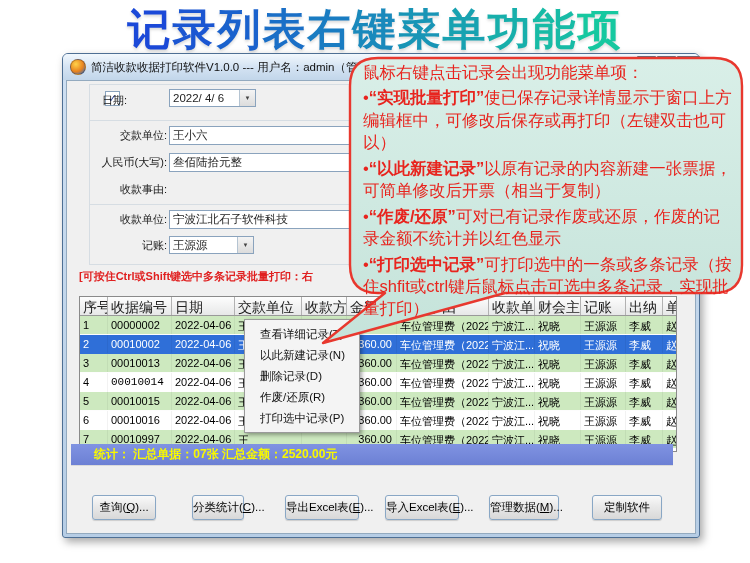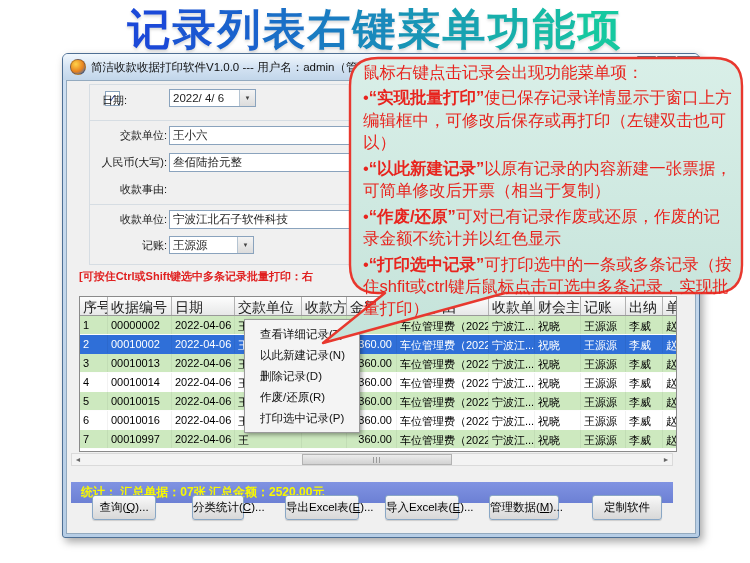--- a/index.html
+++ b/index.html
@@ -58,23 +58,23 @@
     border:1px solid #9a9a9a;box-shadow:2px 2px 4px rgba(0,0,0,0.35);padding:4px 0;box-sizing:border-box;z-index:3;}
   .mi{height:21px;line-height:21px;padding-left:15px;font-size:11.5px;color:#111;white-space:nowrap;}
   
   .hscroll{position:absolute;left:8px;top:399px;width:602px;height:13px;background:#f3f3f3;border:1px solid #dadada;box-sizing:border-box;}
   .sarr{position:absolute;top:0;width:12px;height:11px;font-size:7px;line-height:11px;text-align:center;color:#666;}
   .sarr.l{left:0;} .sarr.r{right:0;}
   .sthumb{position:absolute;left:230px;top:0;width:150px;height:11px;border:1px solid #b2b2b2;box-sizing:border-box;
     background:linear-gradient(#ececec,#d2d2d2);}
   .sthumb:after{content:"";position:absolute;left:50%;top:2px;width:8px;height:6px;margin-left:-4px;
     background:repeating-linear-gradient(90deg,#9a9a9a 0 1px,transparent 1px 3px);}
-  .status{position:absolute;left:8px;top:428px;width:602px;height:21px;box-sizing:border-box;
+  .status{position:absolute;left:8px;top:390px;width:602px;height:21px;box-sizing:border-box;
     background:linear-gradient(#8093e2,#6c80d4);color:#f8f800;font-size:12px;font-weight:bold;
-    line-height:21px;padding-left:10px;white-space:nowrap;overflow:hidden;}
+    line-height:21px;padding-left:23px;white-space:nowrap;overflow:hidden;}
   .abtn{position:absolute;top:441px;height:25px;box-sizing:border-box;border:1px solid #89a7c5;border-radius:3px;
     background:linear-gradient(#f9f9f9,#e9e9e9 45%,#d8d8d8);font-size:11.5px;color:#000;
     text-align:center;line-height:23px;white-space:nowrap;box-shadow:0 1px 1px rgba(0,0,0,0.15);}
   
   .bubble-svg{position:absolute;left:315px;top:50px;z-index:5;}
   .bubble-text{position:absolute;left:363px;top:61px;width:369px;z-index:6;
     color:#e8241e;font-size:16.5px;line-height:1.36;}
   .bubble-text b{font-weight:bold;}
   .bline{margin-top:3px;}
 </style>
@@ -180,21 +180,21 @@
             <div class="tc num" style="width: 50px;">360.00</div>
             <div class="tc" style="width: 92px;">车位管理费（2022....</div>
             <div class="tc" style="width: 46px;">宁波江...</div>
             <div class="tc" style="width: 46px;">祝晓</div>
             <div class="tc" style="width: 45px;">王源源</div>
             <div class="tc" style="width: 37px;">李威</div>
             <div class="tc" style="width: 15px;">赵</div>
           </div>
           <div class="tr white">
             <div class="tc" style="width: 28px;">4</div>
-            <div class="tc" style="width: 64px;">00010014</div>
+            <div class="tc" style="width: 64px; font-family: Liberation Mono, monospace;">00010014</div>
             <div class="tc" style="width: 63px;">2022-04-06</div>
             <div class="tc" style="width: 67px;">王</div>
             <div class="tc" style="width: 45px;"></div>
             <div class="tc num" style="width: 50px;">360.00</div>
             <div class="tc" style="width: 92px;">车位管理费（2022....</div>
             <div class="tc" style="width: 46px;">宁波江...</div>
             <div class="tc" style="width: 46px;">祝晓</div>
             <div class="tc" style="width: 45px;">王源源</div>
             <div class="tc" style="width: 37px;">李威</div>
             <div class="tc" style="width: 15px;">赵</div>

